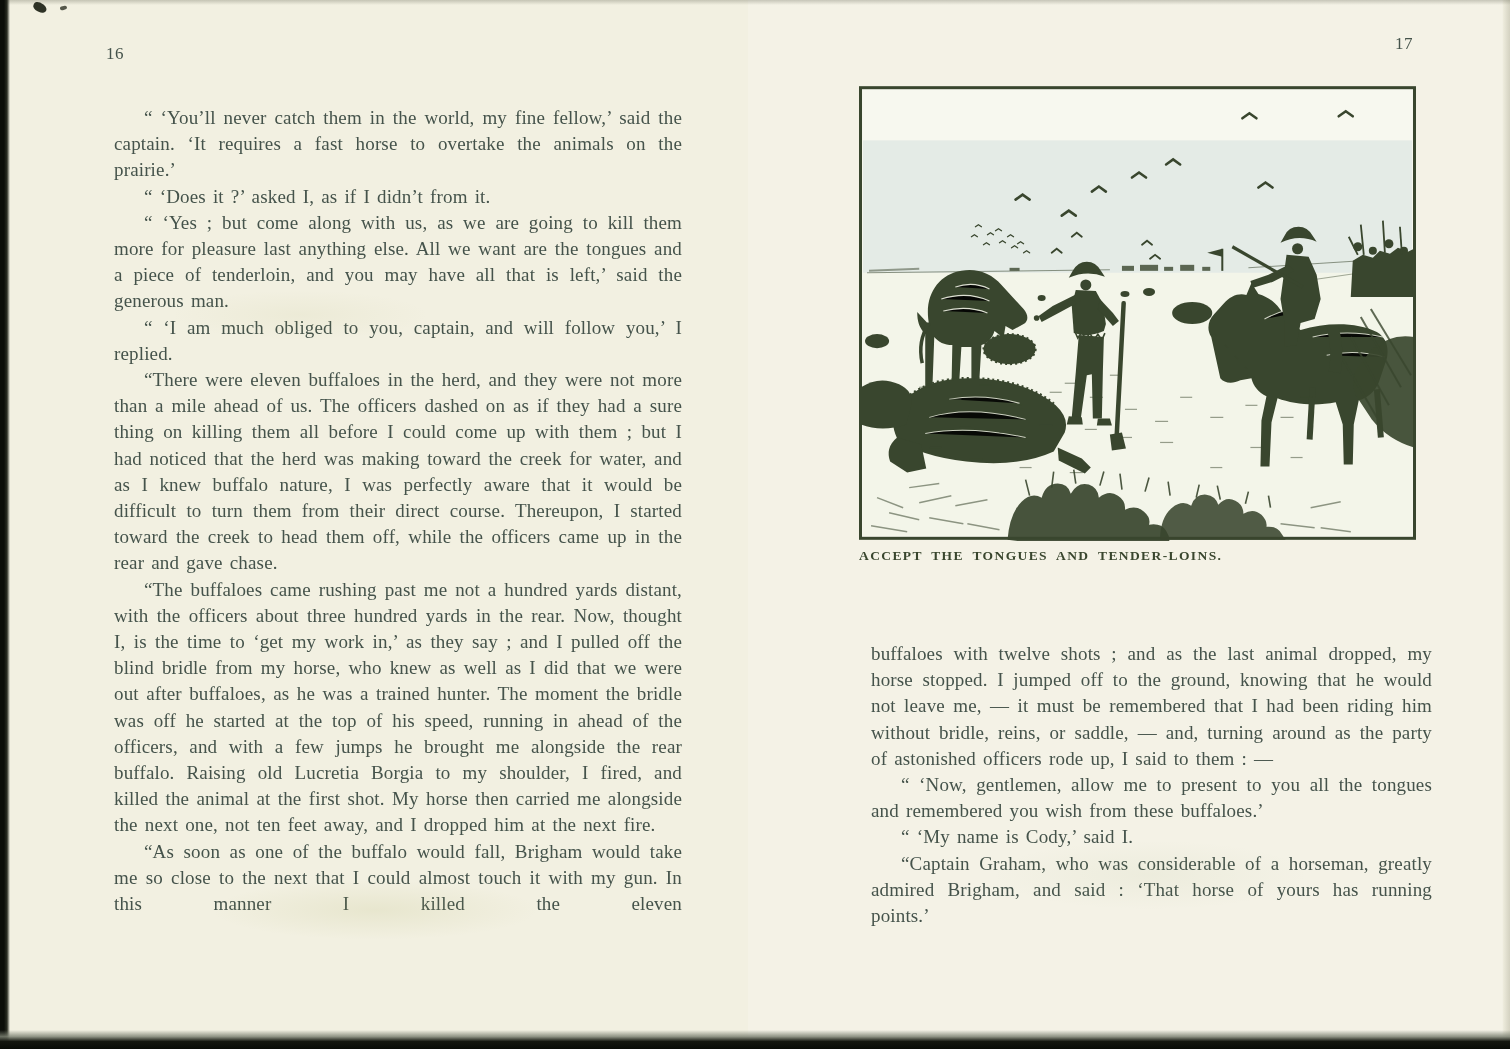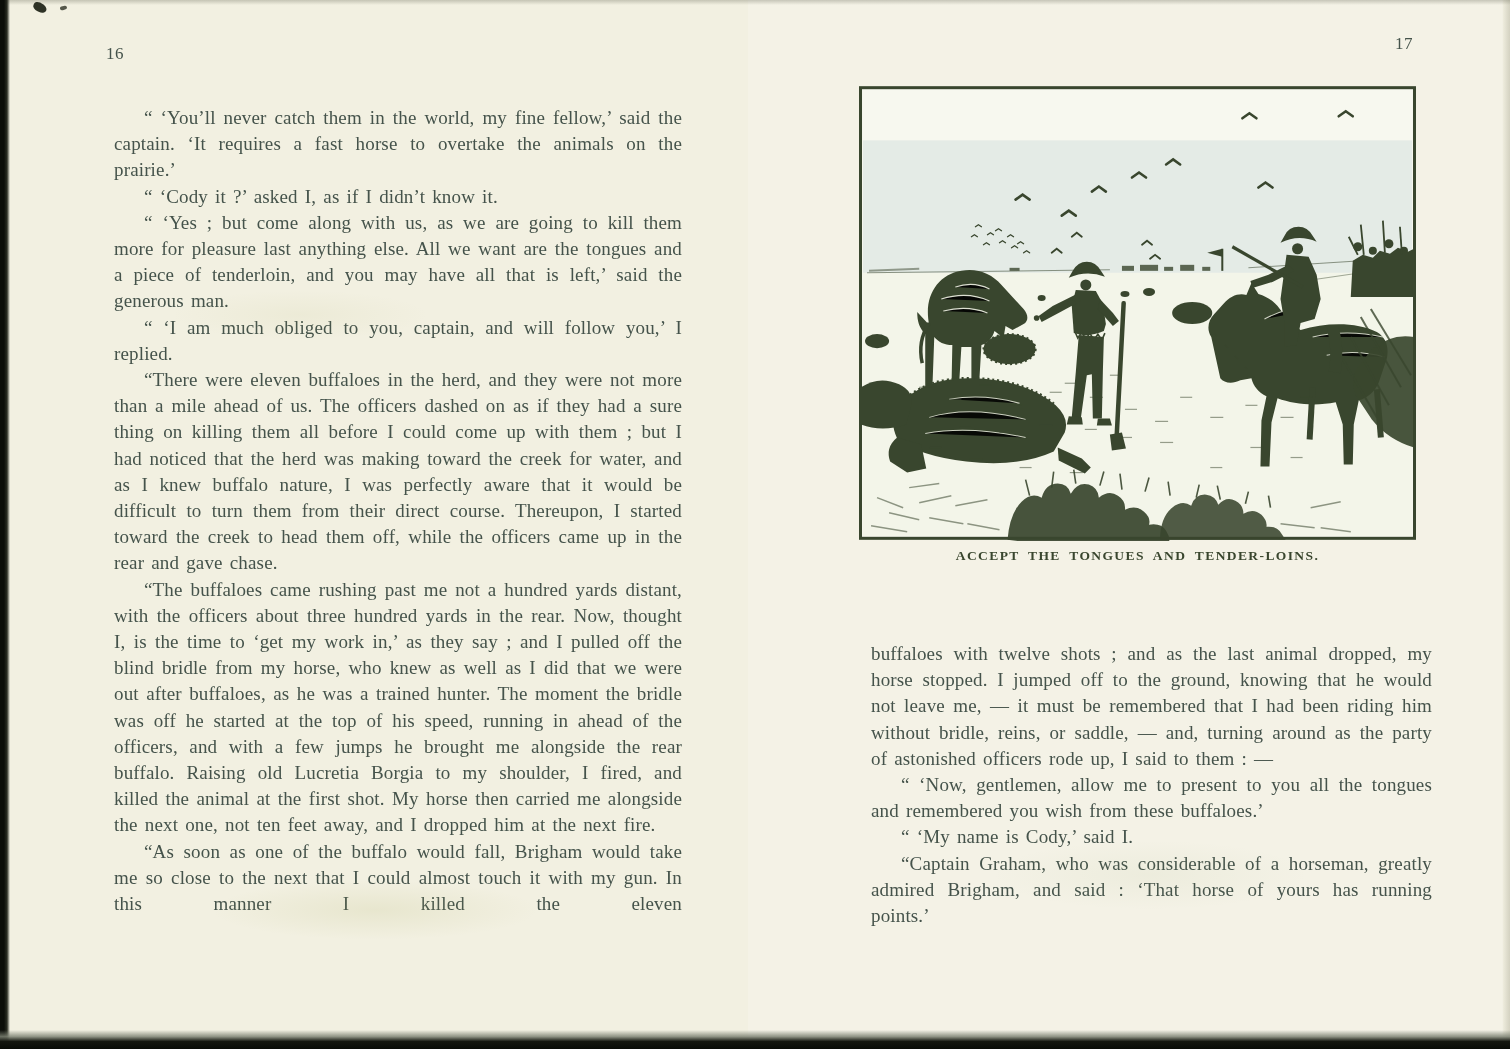--- a/index.html
+++ b/index.html
@@ -33,21 +33,21 @@
   .text-block{position:absolute;text-align:justify;}
   .page-left .text-block{left:105px;top:85px;width:568px;margin-top:20px;}
   .page-right .text-block{left:123px;top:598px;width:561px;}
   .text-block p{margin:0;font-size:19px;line-height:26.2px;text-indent:30px;
     letter-spacing:.15px;word-spacing:2.2px;}
   .page-left  .text-block p:last-child{text-align-last:justify;}
   .page-right .text-block p:first-child{text-indent:0;margin-top:43px;}
   
   figure{position:absolute;left:111px;top:85px;width:557px;margin:0;}
   figure svg{display:block;}
-  figcaption{margin-top:7px;text-align:center;font-size:13.5px;font-weight:bold;
+  figcaption{margin-top:7px;font-size:13.5px;font-weight:bold;
     letter-spacing:1.4px;word-spacing:4px;color:var(--ink-ill,#39462e);}
   
   .stain{position:absolute;border-radius:50%;pointer-events:none;}
   .stain.s1{left:210px;top:880px;width:330px;height:60px;
     background:radial-gradient(ellipse at center,rgba(168,170,92,.14),rgba(168,170,92,0) 70%);}
   .stain.s2{left:170px;top:290px;width:260px;height:50px;
     background:radial-gradient(ellipse at center,rgba(168,170,92,.08),rgba(168,170,92,0) 70%);}
   .stain.s3{left:990px;top:840px;width:320px;height:70px;
     background:radial-gradient(ellipse at center,rgba(140,160,100,.07),rgba(140,160,100,0) 70%);}
 </style>
@@ -55,21 +55,21 @@
 <body>
 
 <div class="scan">
 
   <div class="gutter"></div>
 
   <div class="page page-left">
     <div class="page-number">16</div>
     <div class="text-block">
         <p>“ ‘You’ll never catch them in the world, my fine fellow,’ said the captain.  ‘It requires a fast horse to overtake the animals on the prairie.’</p>
-        <p>“ ‘Cody it ?’ asked I, as if I didn’t know it.</p>
+        <p>“ ‘Does it ?’ asked I, as if I didn’t from it.</p>
         <p>“ ‘Yes ;  but come along with us, as we are going to kill them more for pleasure last anything else.  All we want are the tongues and a piece of tenderloin, and you may have all that is left,’ said the generous man.</p>
         <p>“ ‘I am much obliged to you, captain, and will follow you,’ I replied.</p>
         <p>“There were eleven buffaloes in the herd, and they were not more than a mile ahead of us.  The officers dashed on as if they had a sure thing on killing them all before I could come up with them ;  but I had noticed that the herd was making toward the creek for water, and as I knew buffalo nature, I was perfectly aware that it would be difficult to turn them from their direct course.  Thereupon, I started toward the creek to head them off, while the officers came up in the rear and gave chase.</p>
         <p>“The buffaloes came rushing past me not a hundred yards distant, with the officers about three hundred yards in the rear.  Now, thought I, is the time to ‘get my work in,’ as they say ;  and I pulled off the blind bridle from my horse, who knew as well as I did that we were out after buffaloes, as he was a trained hunter.  The moment the bridle was off he started at the top of his speed, running in ahead of the officers, and with a few jumps he brought me alongside the rear buffalo.  Raising old Lucretia Borgia to my shoulder, I fired, and killed the animal at the first shot.  My horse then carried me alongside the next one, not ten feet away, and I dropped him at the next fire.</p>
         <p>“As soon as one of the buffalo would fall, Brigham would take me so close to the next that I could almost touch it with my gun.  In this manner I killed the eleven</p>
       </div>
   </div>
 
   <div class="page page-right">
     <div class="page-number">17</div>

